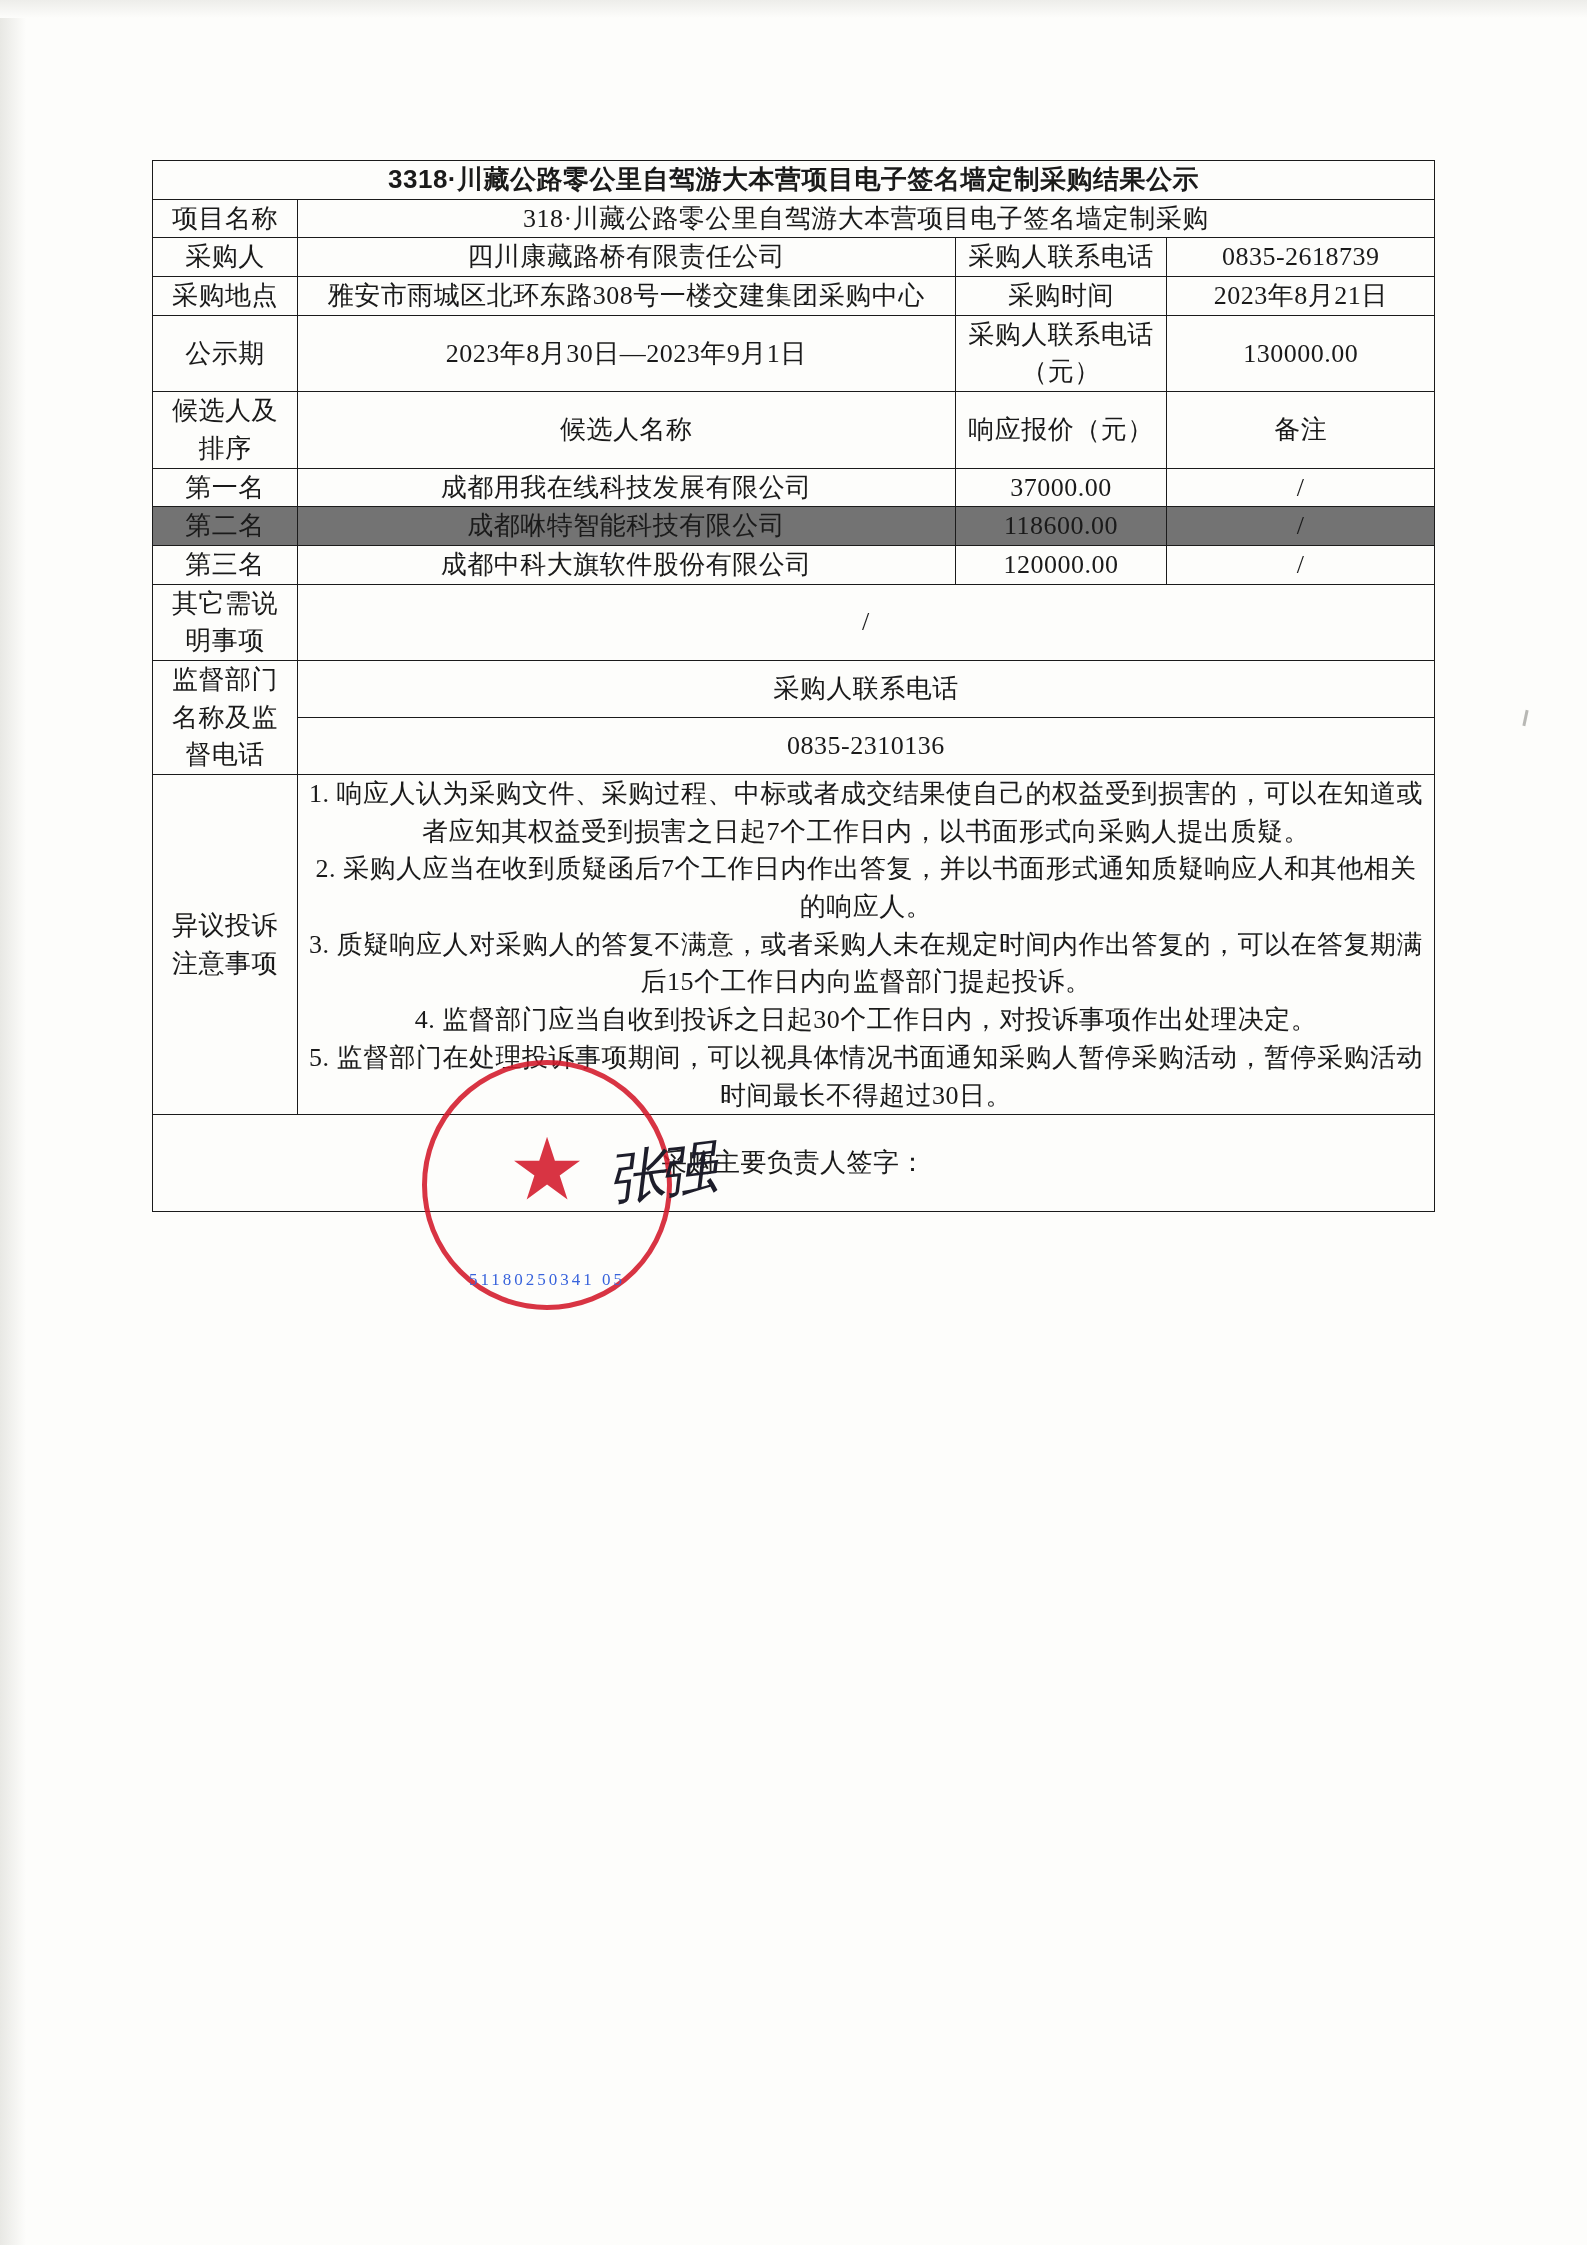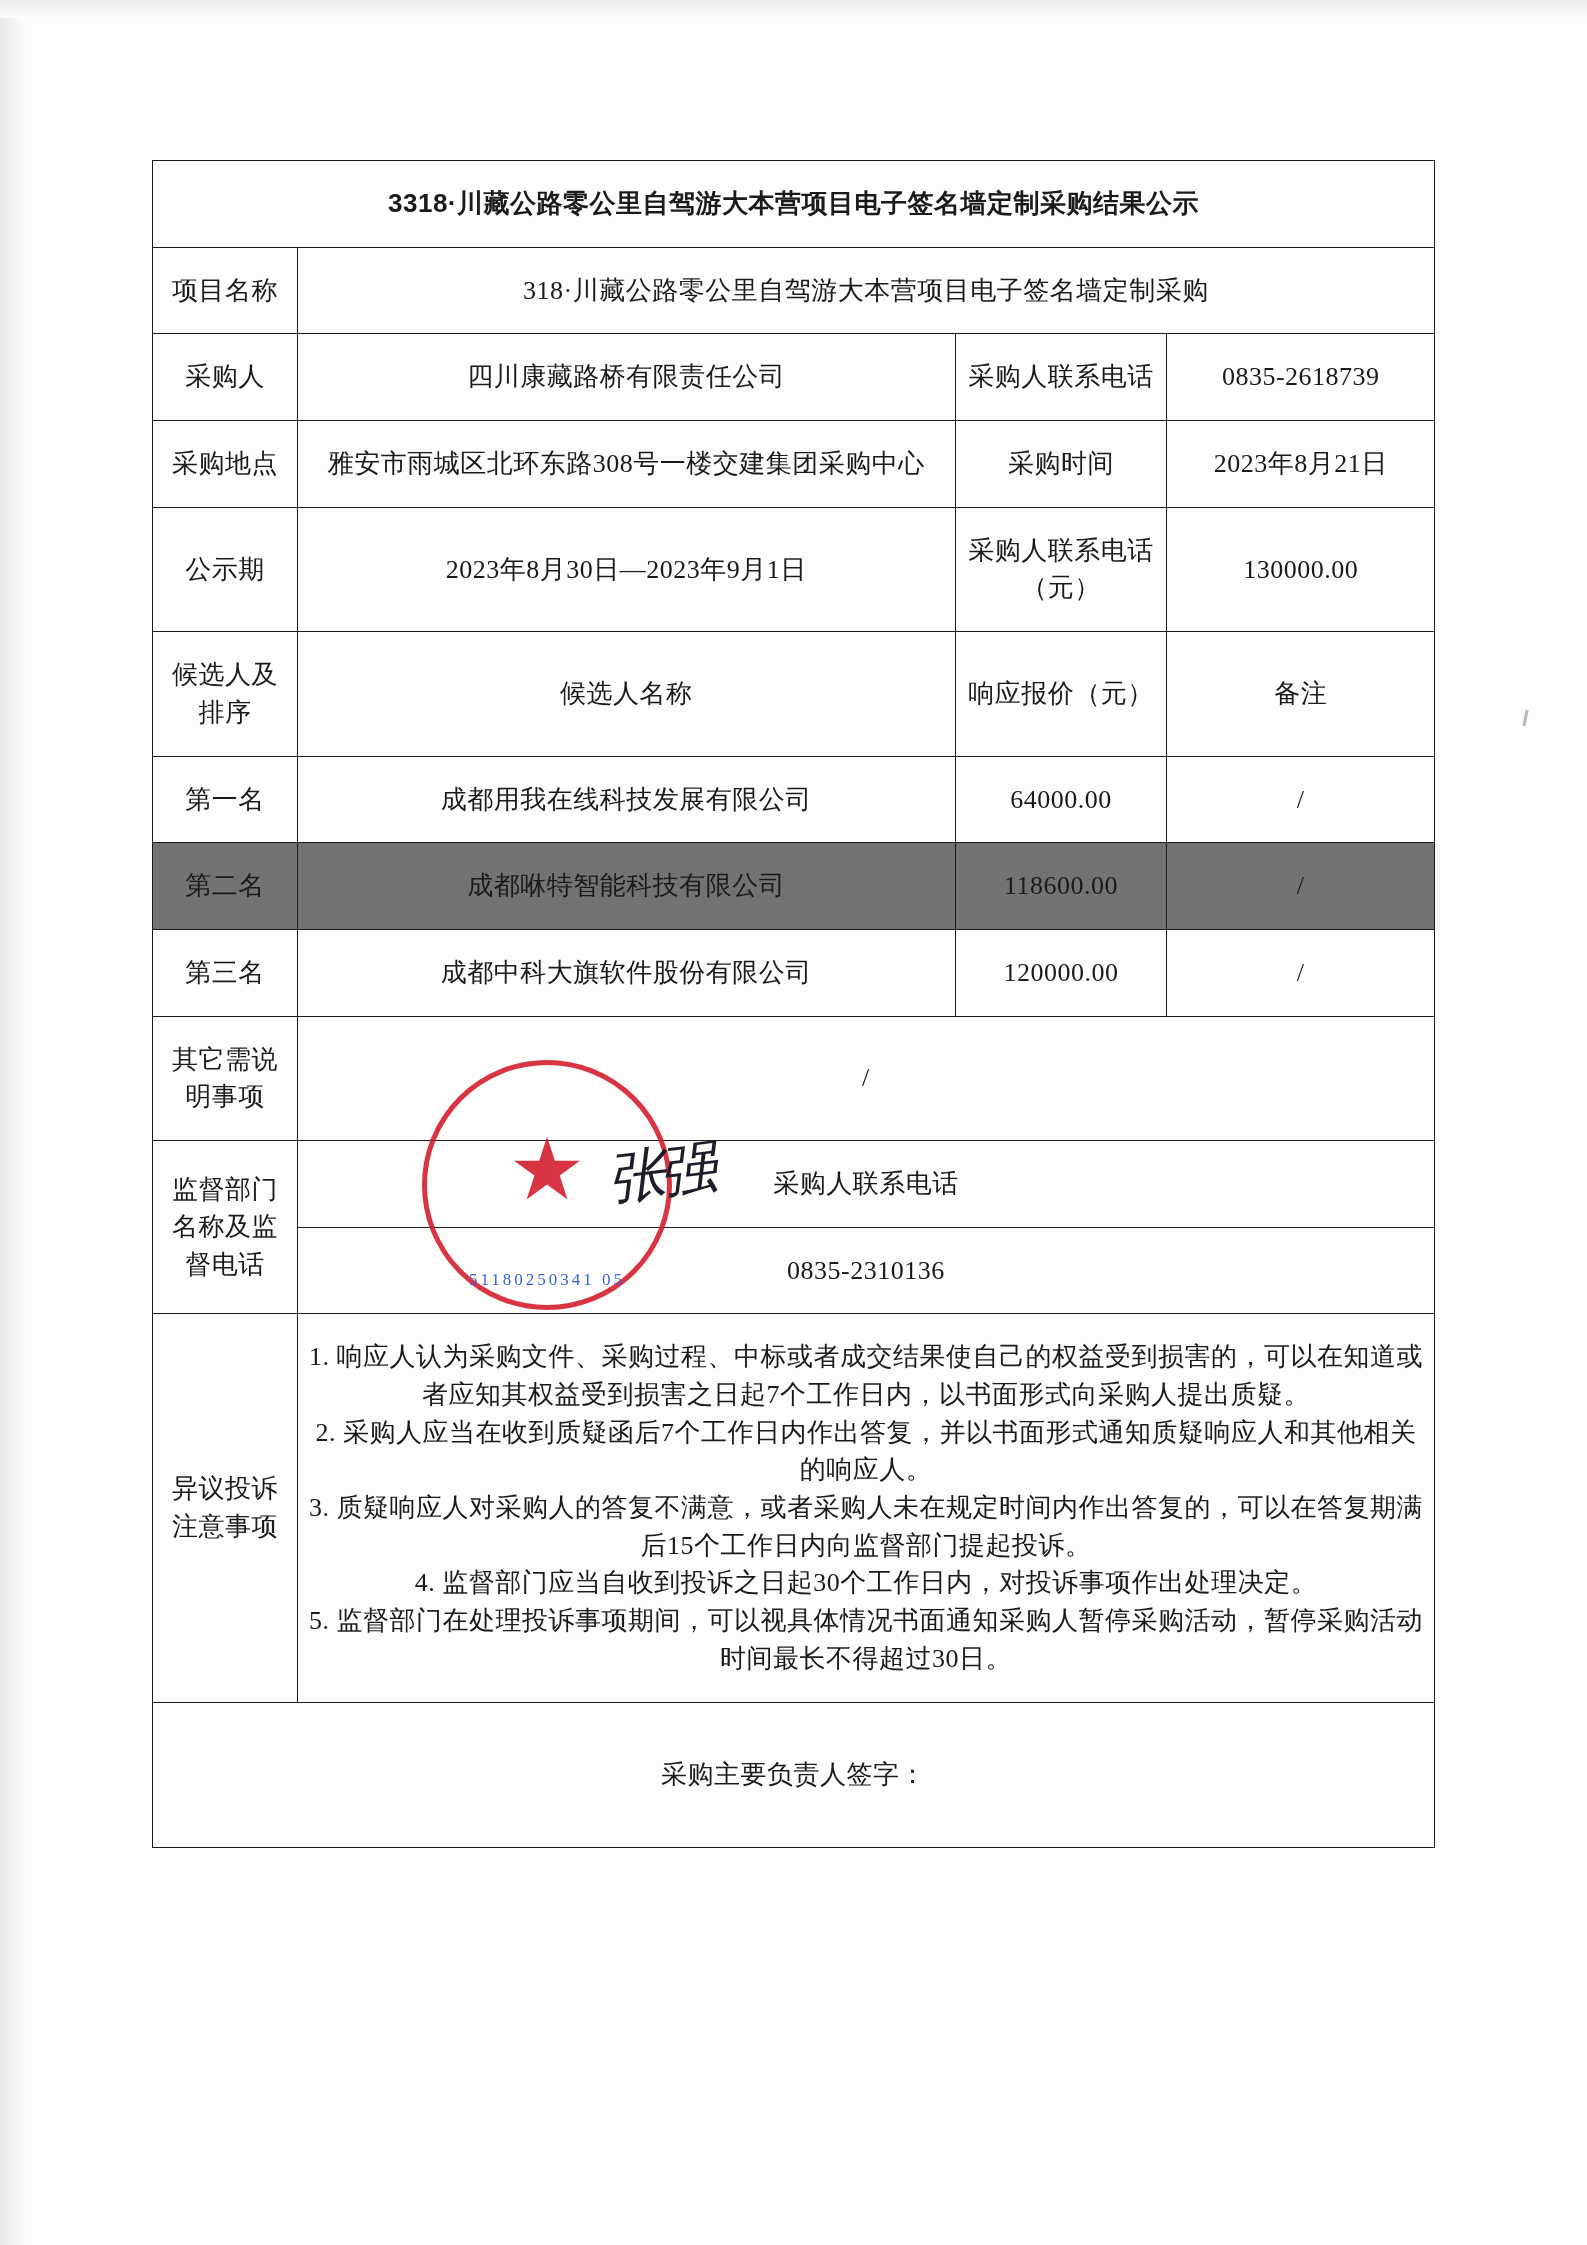--- a/index.html
+++ b/index.html
@@ -42,21 +42,21 @@
     width: 1283px;
   }
 
   table.main {
     width: 100%;
     border-collapse: collapse;
     table-layout: fixed;
   }
   table.main td {
     border: 1.6px solid #1b1b1b;
-    padding: 24px 10px;
+    padding: 0 10px;
     vertical-align: middle;
     font-size: 26px;
     line-height: 1.45;
     text-align: center;
     letter-spacing: 0.5px;
   }
 
   .title-cell {
     font-size: 36px;
     font-weight: bold;
@@ -225,21 +225,21 @@
         <tr>
           <td class="label-tight">候选人及排序</td>
           <td>候选人名称</td>
           <td class="label-tight">响应报价（元）</td>
           <td>备注</td>
         </tr>
 
         <tr>
           <td>第一名</td>
           <td>成都用我在线科技发展有限公司</td>
-          <td class="num">64000.00</td>
+          <td class="num">37000.00</td>
           <td>/</td>
         </tr>
 
         <tr class="row-highlight">
           <td>第二名</td>
           <td>成都咻特智能科技有限公司</td>
           <td class="num">118600.00</td>
           <td>/</td>
         </tr>
 

